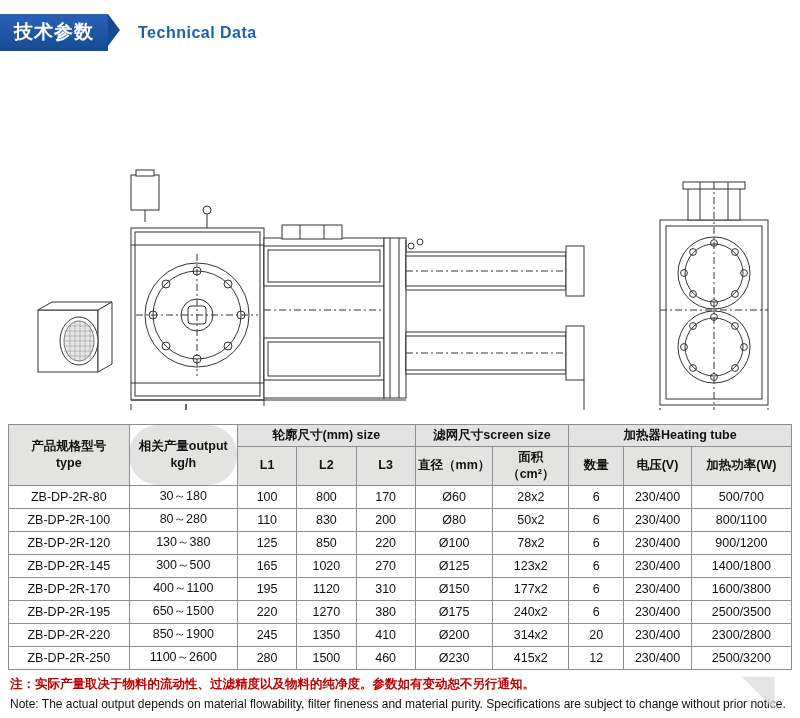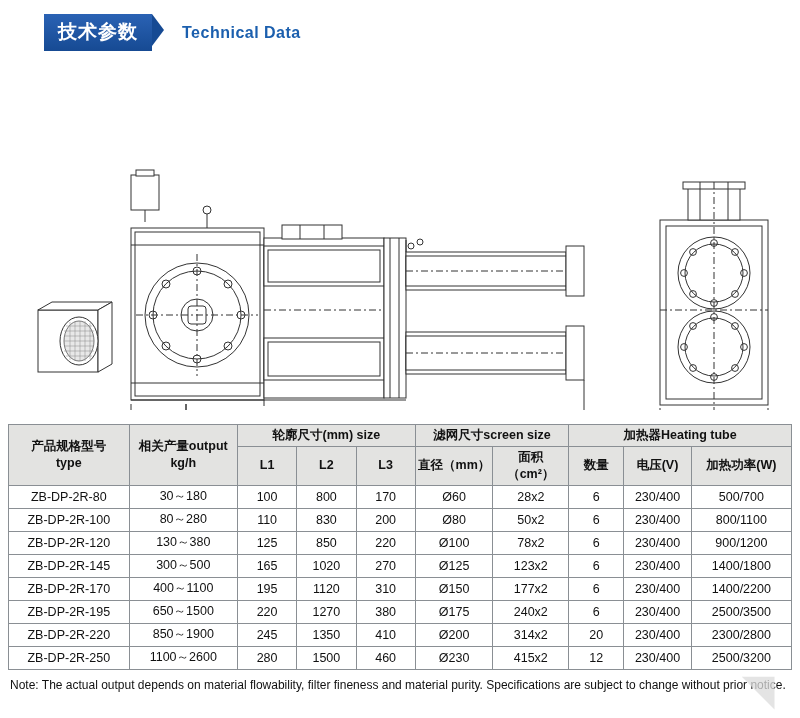--- a/index.html
+++ b/index.html
@@ -13,21 +13,20 @@
     position: relative;
     overflow: hidden;
   }
 
   
   .header {
     position: absolute;
     left: 0; top: 14px;
     display: flex;
     align-items: center;
-    padding-left: 44px;
   }
   .header-badge {
     background: #1b4f9c;
     background: linear-gradient(to bottom, #2a62b4 0%, #164a93 100%);
     color: #ffffff;
     font-size: 19px;
     font-weight: bold;
     padding: 5px 14px 6px 14px;
     letter-spacing: 1px;
     position: relative;
@@ -82,21 +81,21 @@
     font-weight: bold;
     font-size: 12.5px;
     line-height: 1.35;
     height: 22px;
   }
   table.spec tbody td {
     height: 23px;
     background: #ffffff;
   }
   .col-type { width: 118px; }
-  .col-out  { width: 106px; }
+  .col-out  { width: 106px; border-radius: 29px; }
   .col-l    { width: 58px; }
   .col-dia  { width: 76px; }
   .col-area { width: 74px; }
   .col-qty  { width: 54px; }
   .col-volt { width: 66px; }
   .col-pow  { width: 98px; }
 
   
   .notes {
     position: absolute;
@@ -378,21 +377,21 @@
         <tr>
           <td class="col-type">ZB-DP-2R-170</td>
           <td class="col-out">400～1100</td>
           <td class="col-l">195</td>
           <td class="col-l">1120</td>
           <td class="col-l">310</td>
           <td class="col-dia">Ø150</td>
           <td class="col-area">177x2</td>
           <td class="col-qty">6</td>
           <td class="col-volt">230/400</td>
-          <td class="col-pow">1400/2200</td>
+          <td class="col-pow">1600/3800</td>
         </tr>
         <tr>
           <td class="col-type">ZB-DP-2R-195</td>
           <td class="col-out">650～1500</td>
           <td class="col-l">220</td>
           <td class="col-l">1270</td>
           <td class="col-l">380</td>
           <td class="col-dia">Ø175</td>
           <td class="col-area">240x2</td>
           <td class="col-qty">6</td>
@@ -421,18 +420,19 @@
           <td class="col-area">415x2</td>
           <td class="col-qty">12</td>
           <td class="col-volt">230/400</td>
           <td class="col-pow">2500/3200</td>
         </tr>
       </tbody>
 </table>
 </div>
 
 <div class="notes">
+  <div class="note-cn">注：实际产量取决于物料的流动性、过滤精度以及物料的纯净度。参数如有变动恕不另行通知。</div>
   <div class="note-en">Note: The actual output depends on material flowability, filter fineness and material purity. Specifications are subject to change without prior notice.</div>
 </div>
 
 <div class="watermark">
   <span class="wm-mark">◥</span>
 </div>
 
 </body></html>

